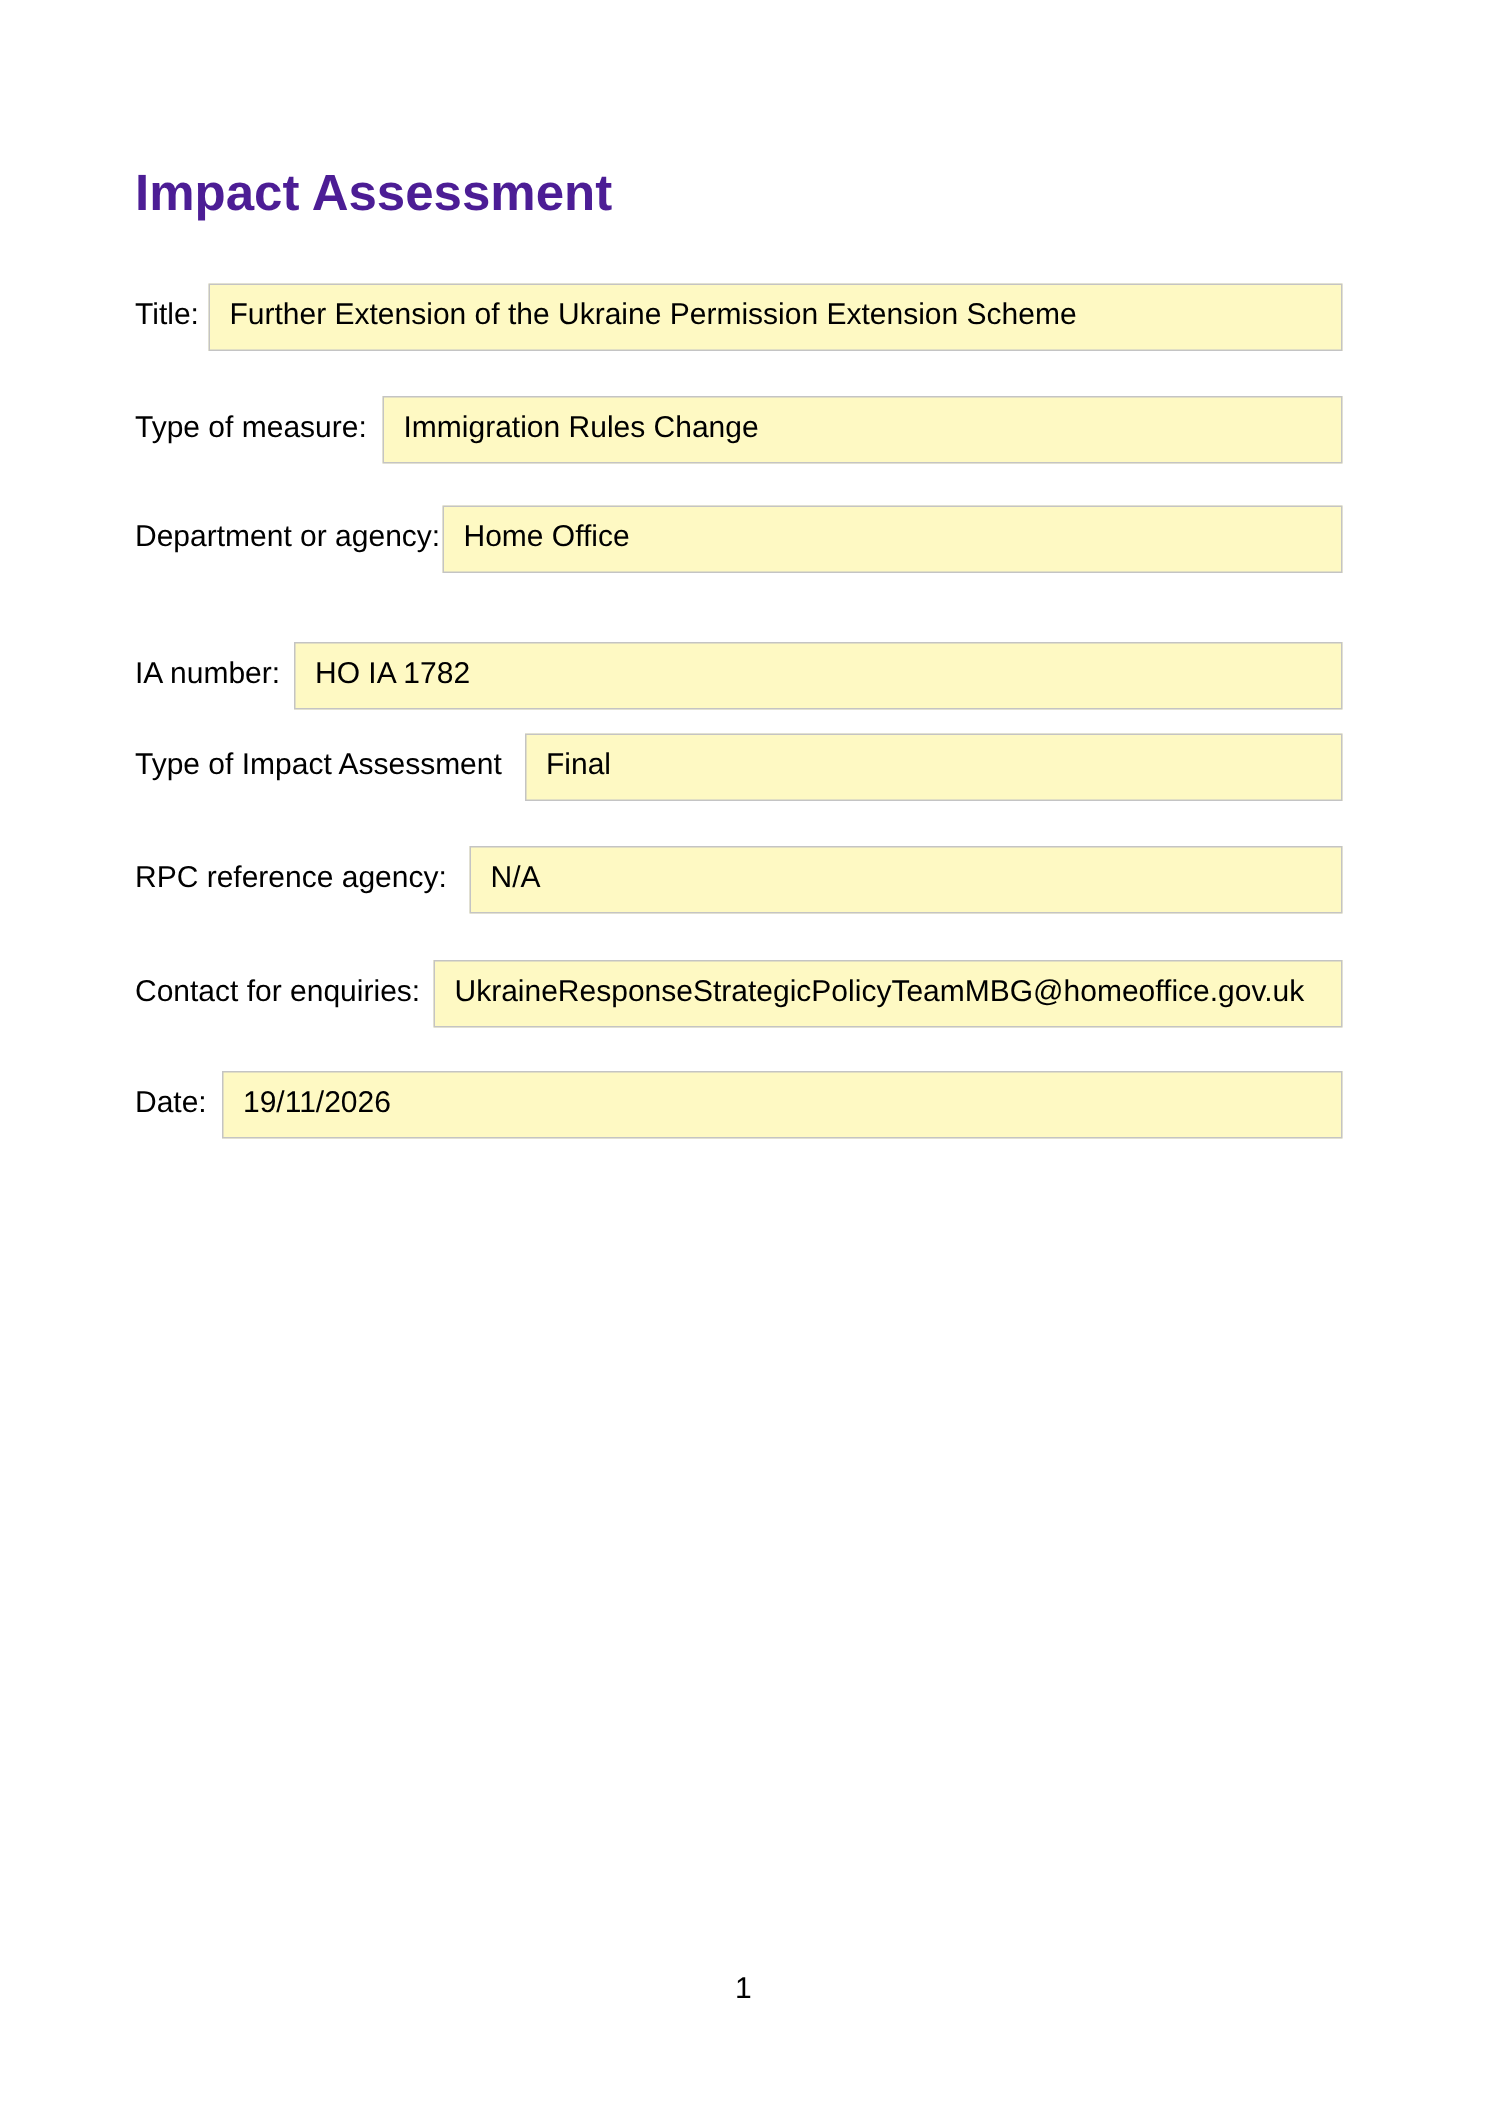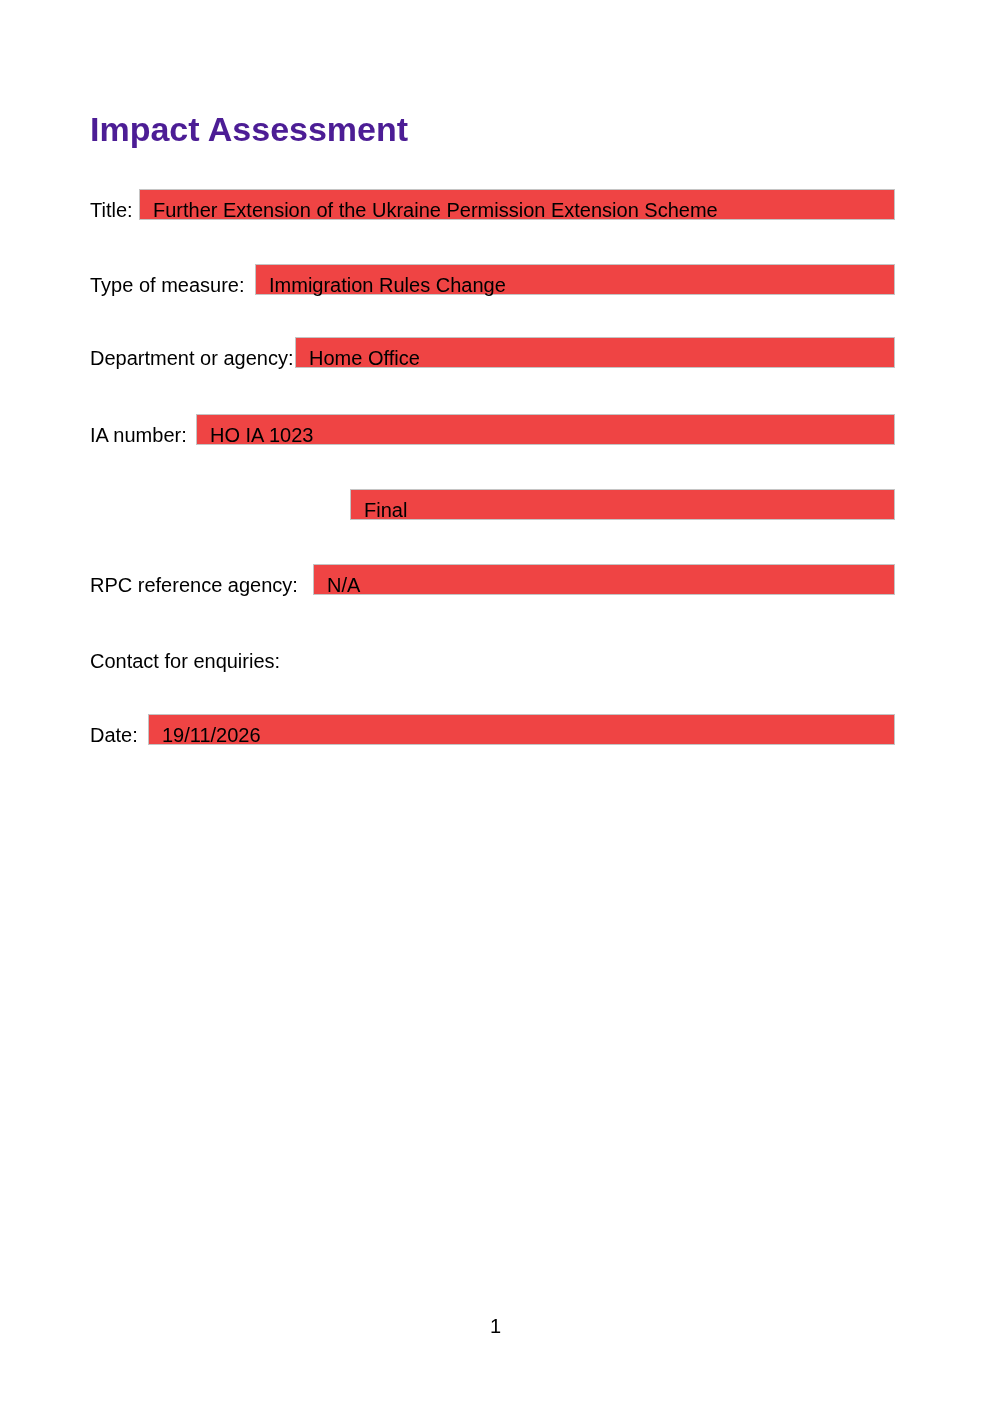--- a/index.html
+++ b/index.html
@@ -36,37 +36,37 @@
     left: 90px;
     top: 10px;
     font-size: 20px;
     color: #000000;
     white-space: nowrap;
   }
   .field-box {
     position: absolute;
     top: 0;
     right: 96px;
-    height: 31px;
+    height: 45px;
     box-sizing: border-box;
     border: 1px solid #c4c4c4;
-    background: #ef4444;
+    background: #fef9c3;
     padding: 9px 12px 0 13px;
   }
   .field-value {
     font-size: 20px;
     color: #000000;
     white-space: nowrap;
     overflow: hidden;
   }
   
   .row-1 { top: 189px; border-radius: 22px; }  .row-1 .field-box { left: 139px; }
   .row-2 { top: 264px; }  .row-2 .field-box { left: 255px; }
   .row-3 { top: 337px; }  .row-3 .field-box { left: 295px; }
-  .row-4 { top: 414px; }  .row-4 .field-box { left: 196px; }
+  .row-4 { top: 428px; }  .row-4 .field-box { left: 196px; }
   .row-5 { top: 489px; }  .row-5 .field-box { left: 350px; }
   .row-6 { top: 564px; }  .row-6 .field-box { left: 313px; }
   .row-7 { top: 640px; }  .row-7 .field-box { left: 289px; }
   .row-8 { top: 714px; }  .row-8 .field-box { left: 148px; }
 
   .page-number {
     position: absolute;
     left: 0;
     top: 1315px;
     width: 100%;
@@ -98,39 +98,43 @@
   <div class="field-row row-3">
     <div class="field-label">Department or agency:</div>
     <div class="field-box">
       <div class="field-value">Home Office</div>
     </div>
   </div>
 
   <div class="field-row row-4">
     <div class="field-label">IA number:</div>
     <div class="field-box">
-      <div class="field-value">HO IA 1023</div>
+      <div class="field-value">HO IA 1782</div>
     </div>
   </div>
 
   <div class="field-row row-5">
+    <div class="field-label">Type of Impact Assessment</div>
     <div class="field-box">
       <div class="field-value">Final</div>
     </div>
   </div>
 
   <div class="field-row row-6">
     <div class="field-label">RPC reference agency:</div>
     <div class="field-box">
       <div class="field-value">N/A</div>
     </div>
   </div>
 
   <div class="field-row row-7">
     <div class="field-label">Contact for enquiries:</div>
+    <div class="field-box">
+      <div class="field-value">UkraineResponseStrategicPolicyTeamMBG@homeoffice.gov.uk</div>
+    </div>
   </div>
 
   <div class="field-row row-8">
     <div class="field-label">Date:</div>
     <div class="field-box">
       <div class="field-value">19/11/2026</div>
     </div>
   </div>
 </div>
 

